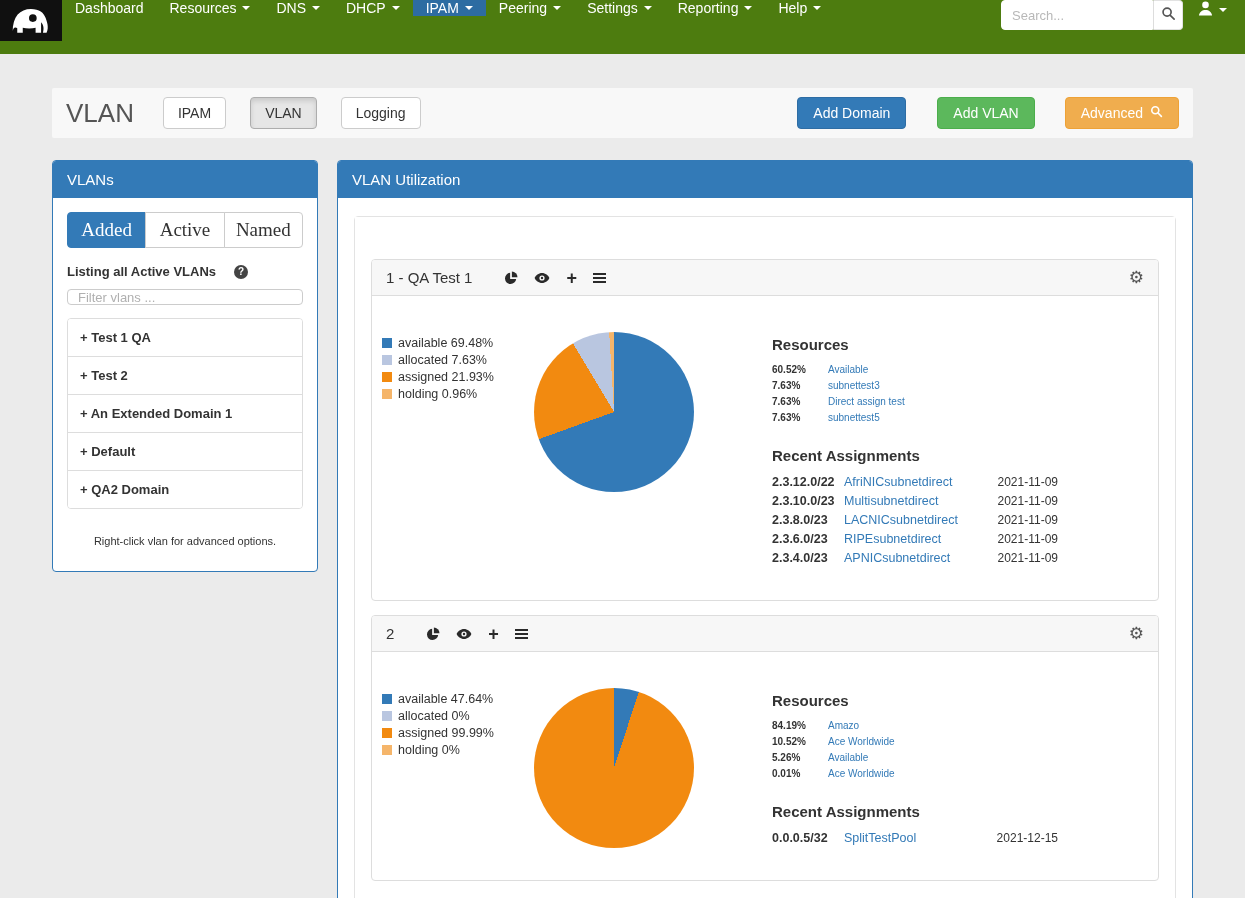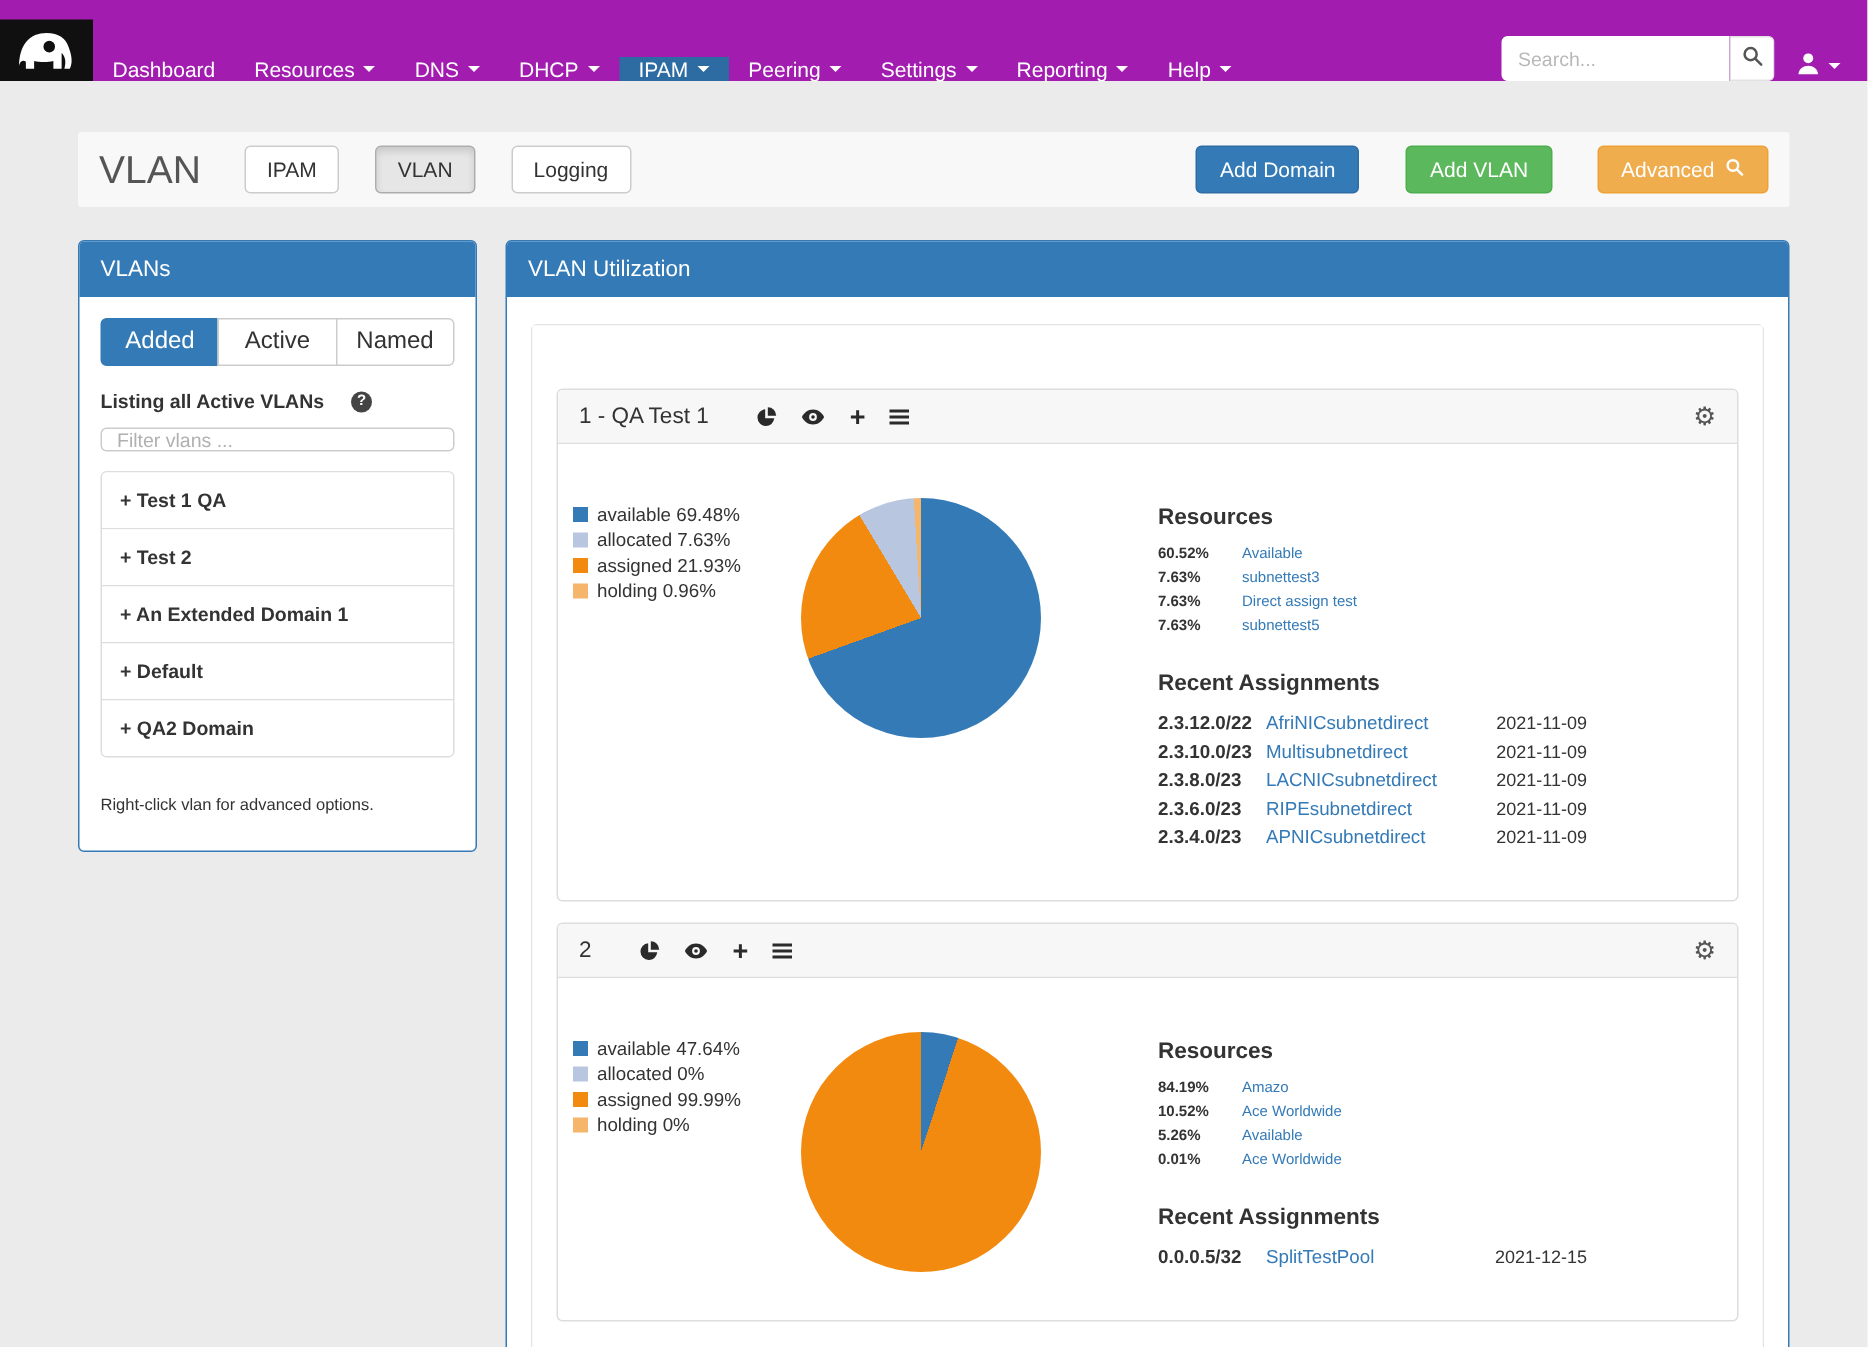--- a/index.html
+++ b/index.html
@@ -1,21 +1,21 @@
 <!DOCTYPE html>
 <html><head>
 <meta charset="utf-8">
 <style>
   * { box-sizing: border-box; margin: 0; padding: 0; }
   html, body { width: 1245px; height: 898px; overflow: hidden; }
   body { background: #ebebeb; font-family: "Liberation Sans", sans-serif; color: #333; font-size: 14px; }
   a { text-decoration: none; }
 
   
-  .navbar { height: 54px; background: #a21caf; display: flex; align-items: flex-end; }
+  .navbar { height: 54px; background: #4d7c0f; display: flex; align-items: flex-start; }
   .logo { width: 62px; background: #101010; display: flex; align-items: center; justify-content: center; cursor: pointer; flex: none; }
   .nav-items { display: flex; }
   .nav-item { display: flex; align-items: center; gap: 6px; padding: 0 13px; color: #fff; font-size: 14px; cursor: pointer; }
   .nav-item.active { background: #2d6ca2; }
   .caret { width: 0; height: 0; border-left: 4px solid transparent; border-right: 4px solid transparent; border-top: 4px solid #fff; display: inline-block; }
   .nav-search { margin-left: auto; display: flex; align-items: center; padding-left: 19px; }
   .nav-search input { width: 152px; height: 30px; border: 1px solid #fff; border-radius: 4px 0 0 4px; padding: 0 10px; font-size: 13px; outline: none; font-family: inherit; color: #555; }
   .nav-search input::placeholder { color: #b8b8b8; }
   .nav-search button { height: 30px; width: 30px; background: #fff; border: 1px solid #e2e2e2; border-left: 1px solid #ddd; border-radius: 0 4px 4px 0; display: flex; align-items: center; justify-content: center; cursor: pointer; }
   .nav-user { display: flex; align-items: center; gap: 5px; padding: 0 18px 0 14px; cursor: pointer; }
@@ -34,34 +34,34 @@
 
   
   .content { display: flex; gap: 19px; margin-top: 22px; align-items: flex-start; }
   .panel { background: #fff; border: 1px solid #337ab7; border-radius: 4px; }
   .panel-heading { background: #337ab7; color: #fff; font-size: 15px; padding: 10px 14px; border-radius: 3px 3px 0 0; }
 
   
   .sidebar { width: 266px; flex: none; }
   .sidebar-body { padding: 14px; }
   .seg-tabs { display: flex; }
-  .seg { flex: 1; padding: 6px 0; font-size: 16px; font-family: Liberation Sans, sans-serif; text-align: center; background: #fff; border: 1px solid #ccc; cursor: pointer; color: #333; }
+  .seg { flex: 1; padding: 6px 0; font-size: 19px; font-family: Liberation Serif, serif; text-align: center; background: #fff; border: 1px solid #ccc; cursor: pointer; color: #333; }
   .seg + .seg { margin-left: -1px; }
   .seg:first-child { border-radius: 4px 0 0 4px; }
   .seg:last-child { border-radius: 0 4px 4px 0; }
   .seg.active { background: #337ab7; border-color: #337ab7; color: #fff; }
   .listing-label { margin-top: 16px; font-size: 13px; font-weight: bold; display: flex; align-items: center; gap: 18px; }
   .help-badge { width: 14px; height: 14px; border-radius: 50%; background: #444; color: #fff; font-size: 10px; font-weight: bold; line-height: 14px; text-align: center; display: inline-block; cursor: pointer; flex: none; }
   .filter-input { margin-top: 10px; width: 100%; height: 16px; border: 1px solid #ccc; border-radius: 4px; padding: 0 10px; font-size: 13px; color: #4c1d95; font-family: inherit; outline: none; }
   .filter-input::placeholder { color: #b0b0b0; }
   .vlan-list { margin-top: 13px; list-style: none; border: 1px solid #ddd; border-radius: 4px; }
   .vlan-list li { padding: 11px 12px; font-size: 13px; font-weight: bold; border-bottom: 1px solid #ddd; cursor: pointer; background: #fff; }
   .vlan-list li:first-child { border-radius: 3px 3px 0 0; }
   .vlan-list li:last-child { border-bottom: none; border-radius: 0 0 3px 3px; }
-  .sidebar-note { margin: 26px 0 10px; text-align: left; font-size: 11px; color: #333; }
+  .sidebar-note { margin: 26px 0 10px; text-align: center; font-size: 11px; color: #333; }
 
   
   .main-panel { flex: 1; min-height: 736px; }
   .main-body { padding: 18px 16px; }
   .vlan-section { border: 1px solid #e3e3e3; border-radius: 4px; }
   .section-heading { background: #337ab7; color: #fff; font-size: 15px; padding: 9px 14px; border-radius: 3px 3px 0 0; display: flex; align-items: center; cursor: pointer; }
   .section-heading svg { margin-left: auto; }
   .section-body { padding: 42px 16px 16px; background: #fff; }
 
   

